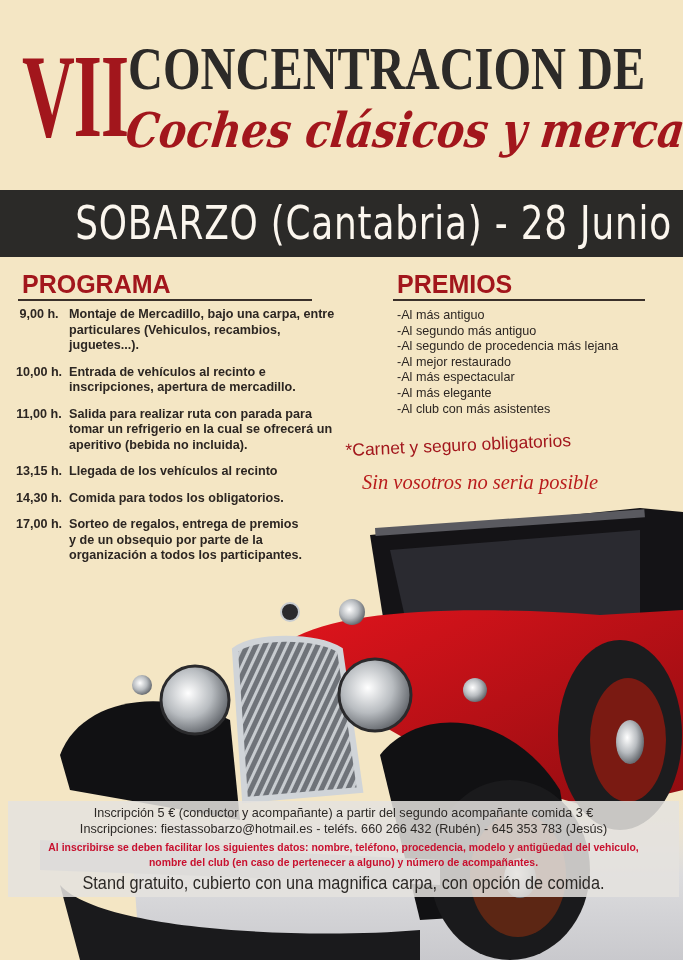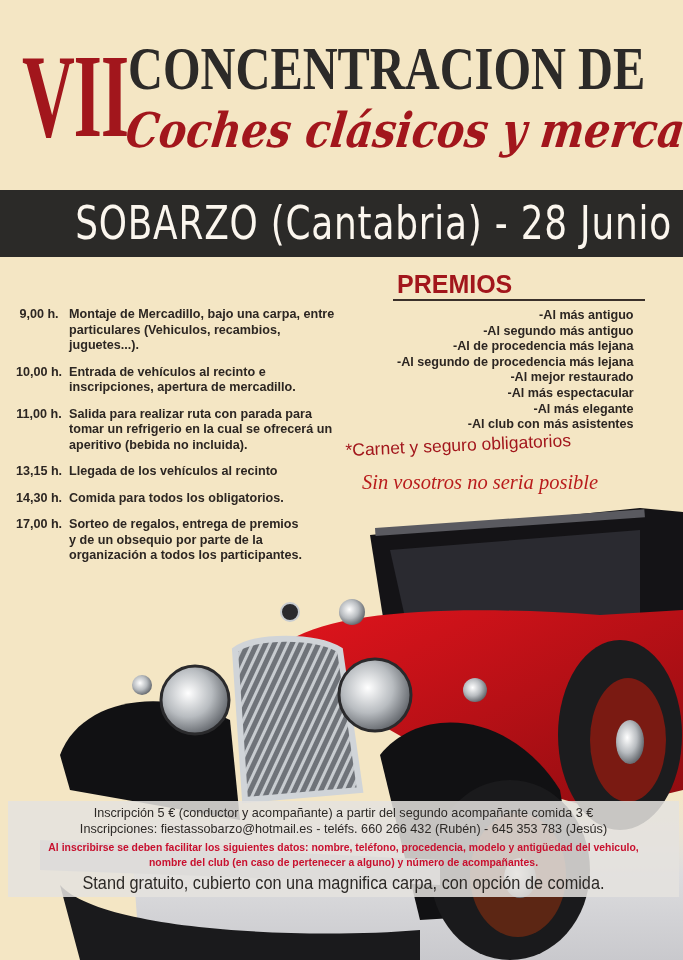--- a/index.html
+++ b/index.html
@@ -27,21 +27,21 @@
   .prem-head { left: 397px; top: 270px; }
 
   
   .program { position: absolute; left: 14px; top: 307px; width: 330px; }
   .prog-item { display: flex; margin-bottom: 11px; font-weight: bold; font-size: 12.6px; line-height: 15.5px; color: #2c2622; }
   .prog-time { width: 55px; text-align: center; padding-right: 5px; flex-shrink: 0; }
   .prog-desc { flex: 1; }
 
   
   .premios { position: absolute; left: 397px; top: 308px; }
-  .prem-item { font-weight: bold; font-size: 12.6px; line-height: 15.6px; color: #2c2622; white-space: nowrap; text-align: right; }
+  .prem-item { font-weight: normal; font-size: 12.6px; line-height: 15.6px; color: #2c2622; white-space: nowrap; }
 
   .carnet { position: absolute; left: 345px; top: 440px; color: #a2161c; font-size: 17.5px; line-height: 20px; transform: rotate(-2.5deg); transform-origin: left top; white-space: nowrap; }
   .sin { position: absolute; left: 362px; top: 470px; font-family: "Liberation Serif", serif; font-style: italic; font-size: 20.5px; line-height: 24px; color: #b91c1c; white-space: nowrap; }
 
   
   .car { position: absolute; left: 40px; top: 490px; width: 643px; height: 470px; }
 
   
   .info { position: absolute; left: 8px; top: 801px; width: 671px; height: 96px; background: rgba(228,226,222,0.86); text-align: center; }
   .info-line1, .info-line2 { font-size: 13.6px; line-height: 16px; color: #2c2926; white-space: nowrap; transform: scaleX(0.93); transform-origin: center top; }
@@ -110,20 +110,24 @@
     <circle cx="312" cy="122" r="13" fill="url(#chrome)"></circle>
     <circle cx="102" cy="195" r="10" fill="url(#chrome)"></circle>
     <circle cx="435" cy="200" r="12" fill="url(#chrome)"></circle>
 
     <circle cx="250" cy="122" r="9" fill="#2a2a2e" stroke="#c8ccd0" stroke-width="2"></circle>
 
     <path d="M0 350 L400 370 L400 395 L0 380 Z" fill="#b6babe"></path>
     <path d="M20 395 C60 440 260 450 380 440 L380 470 L40 470 Z" fill="#1a1a1c"></path>
   </svg>
 
+  <div class="section-head prog-head">
+    <span>PROGRAMA</span>
+    <span class="rule" style="width:294px;"></span>
+  </div>
   <div class="program">
     <div class="prog-item">
       <div class="prog-time">9,00 h.</div>
       <div class="prog-desc">Montaje de Mercadillo, bajo una carpa, entre particulares (Vehiculos, recambios, juguetes...).</div>
     </div>
     <div class="prog-item">
       <div class="prog-time">10,00 h.</div>
       <div class="prog-desc">Entrada de vehículos al recinto e inscripciones, apertura de mercadillo.</div>
     </div>
     <div class="prog-item">
@@ -144,21 +148,20 @@
     </div>
   </div>
 
   <div class="section-head prem-head">
     <span>PREMIOS</span>
     <span class="rule" style="width:252px;"></span>
   </div>
   <div class="premios">
     <div class="prem-item">-Al más antiguo</div>
     <div class="prem-item">-Al segundo más antiguo</div>
-    <div class="prem-item">-Al de procedencia más lejana</div>
     <div class="prem-item">-Al segundo de procedencia más lejana</div>
     <div class="prem-item">-Al mejor restaurado</div>
     <div class="prem-item">-Al más espectacular</div>
     <div class="prem-item">-Al más elegante</div>
     <div class="prem-item">-Al club con más asistentes</div>
   </div>
 
   <div class="carnet">*Carnet y seguro obligatorios</div>
   <div class="sin">Sin vosotros no seria posible</div>
 

